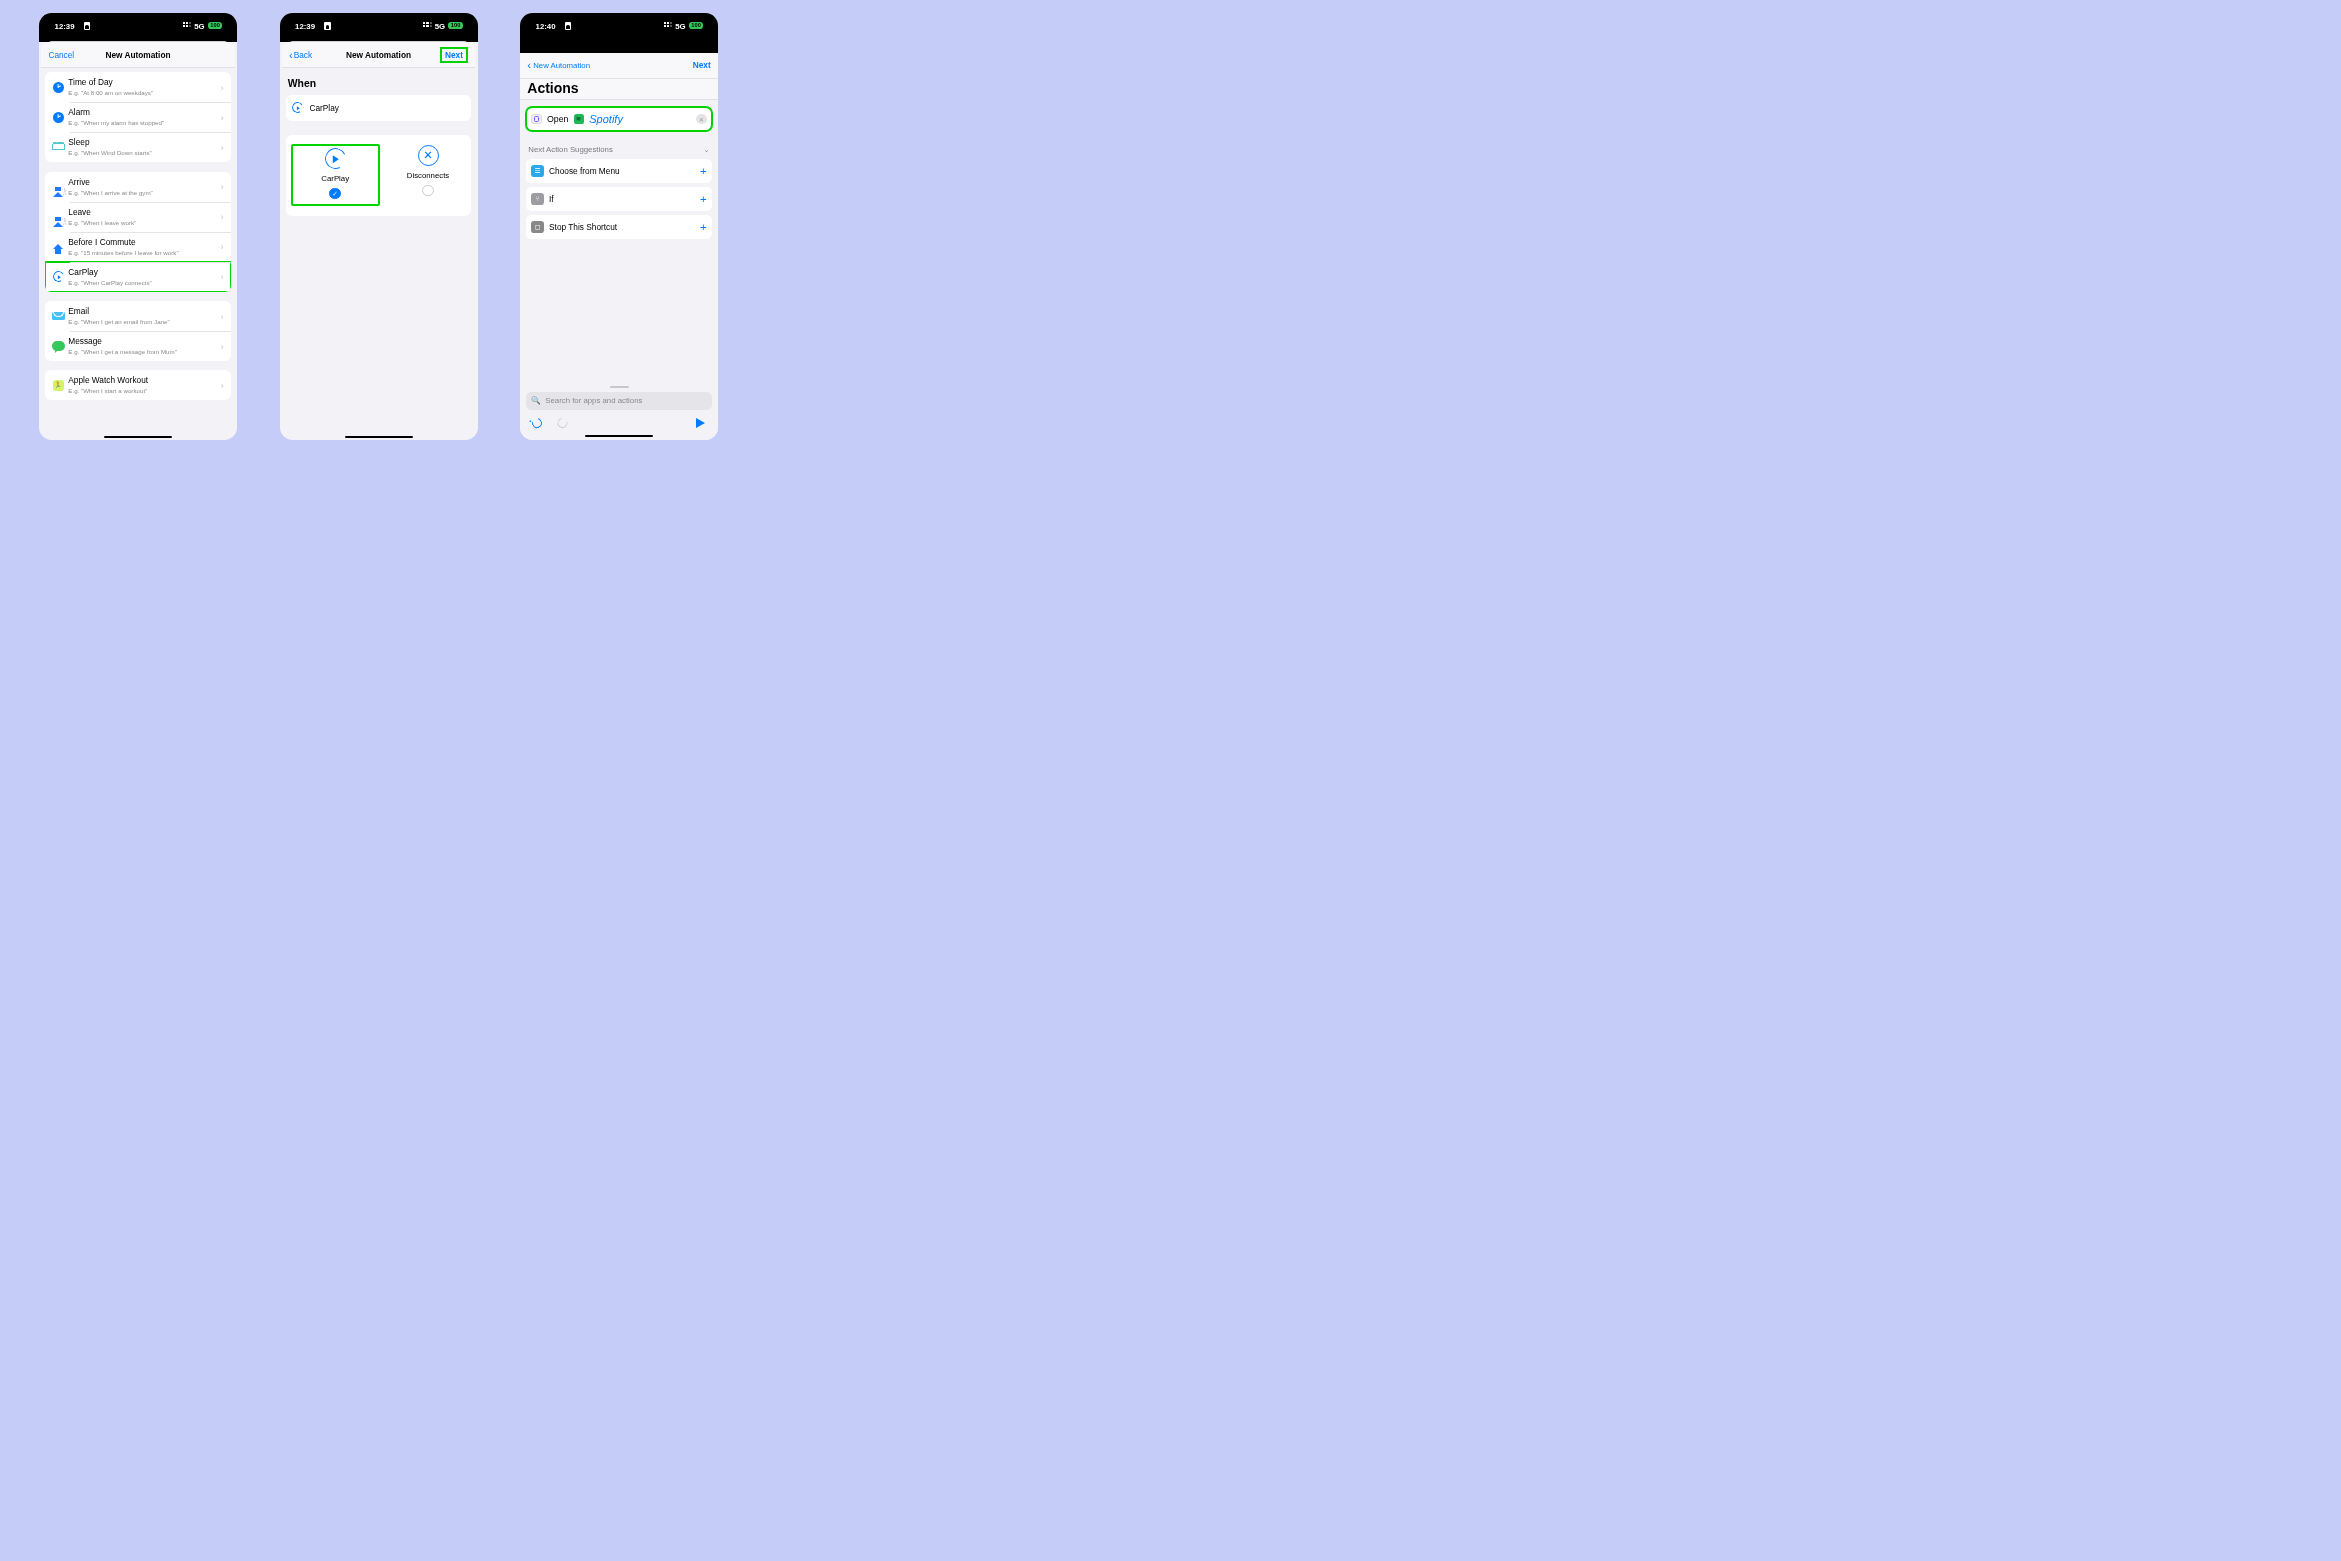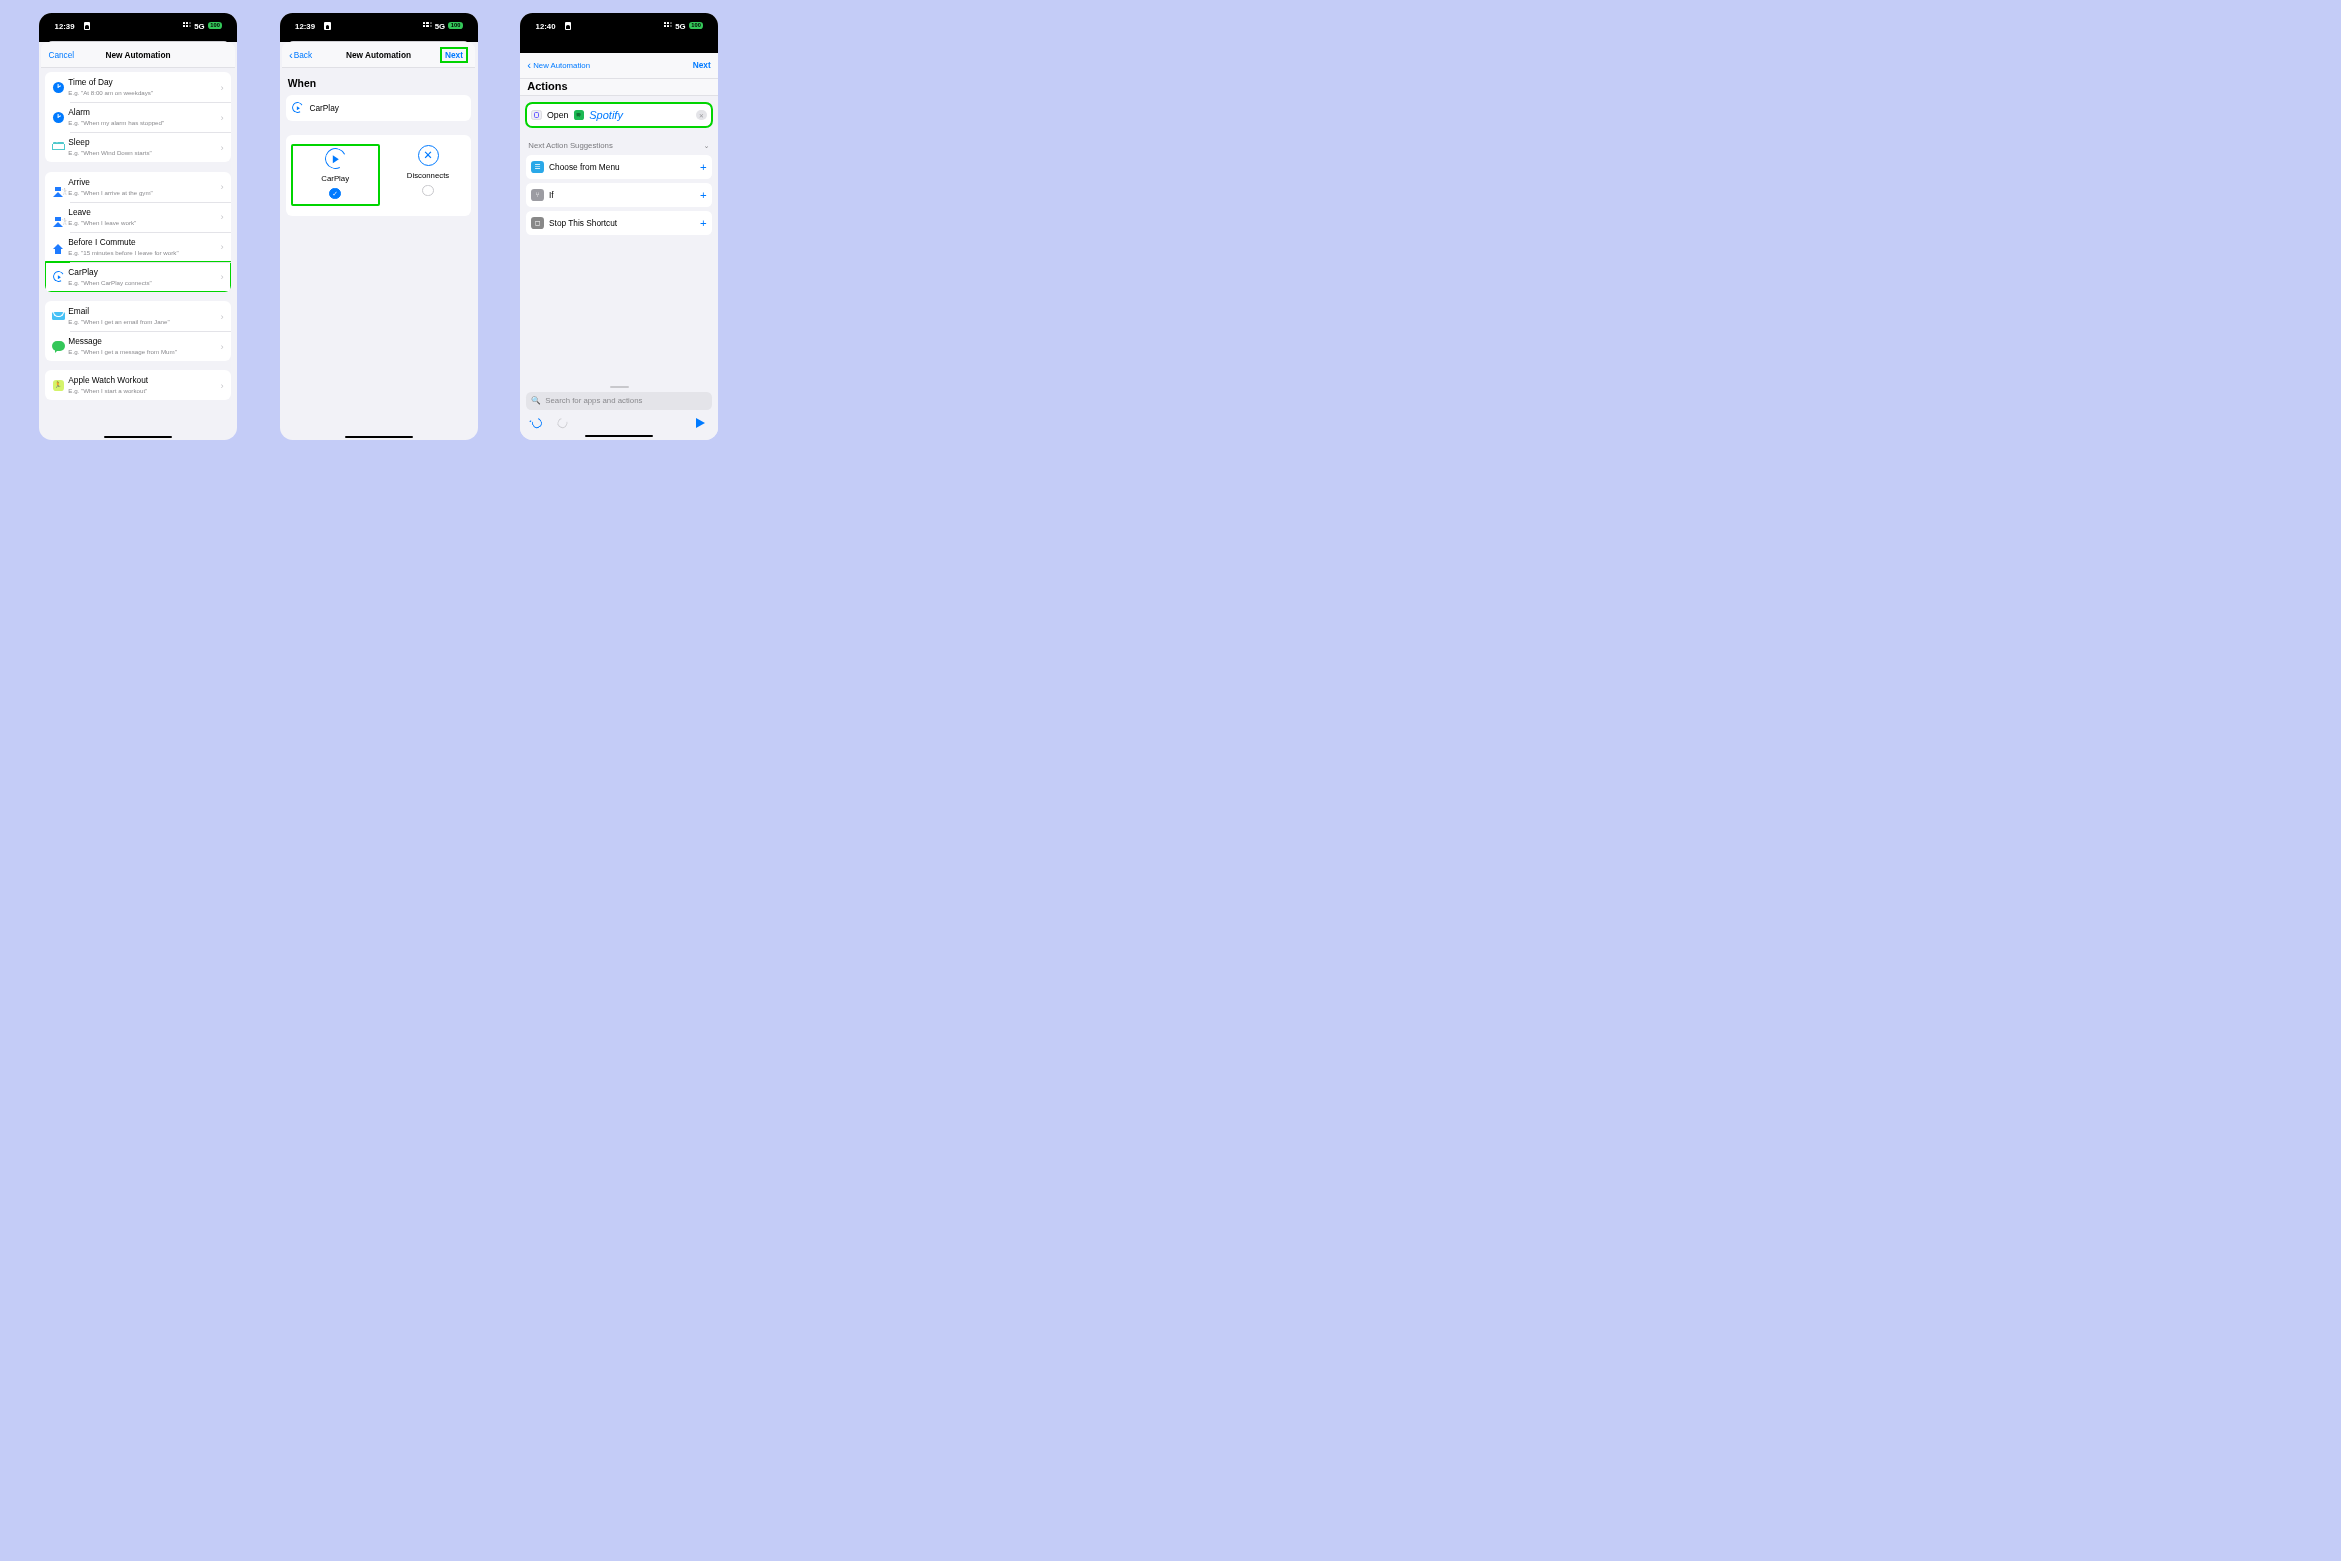--- a/index.html
+++ b/index.html
@@ -386,21 +386,21 @@
   </div>
   <div style="height:13.5px;background:#000;"></div>
   <div class="nav-bar" style="margin:0;border-radius:0;">
     <span class="nav-back-group">
       <span style="font-size:11.4px;font-weight:500;">‹</span>
       <span>New Automation</span>
     </span>
     <span class="nav-btn bold">Next</span>
   </div>
   <div style="padding:1px 7.3px 3.1px 7.3px;background:#f8f8fa;border-bottom:0.3px solid #e0e0e5;">
-    <span style="font-size:11px;font-weight:600;">Actions</span>
+    <span style="font-size:14px;font-weight:600;">Actions</span>
   </div>
   <div class="content" style="padding-top:7.3px;padding-bottom:73px;">
     <div class="action-pill highlight">
       <span class="app-badge badge-shortcuts">
           <span></span>
         </span>
       <span class="action-word">Open</span>
       <span class="app-badge badge-spotify">
         <svg viewBox="0 0 24 24" width="7.3" height="7.3">
             <circle cx="12" cy="12" r="11" fill="#1db954"></circle>

